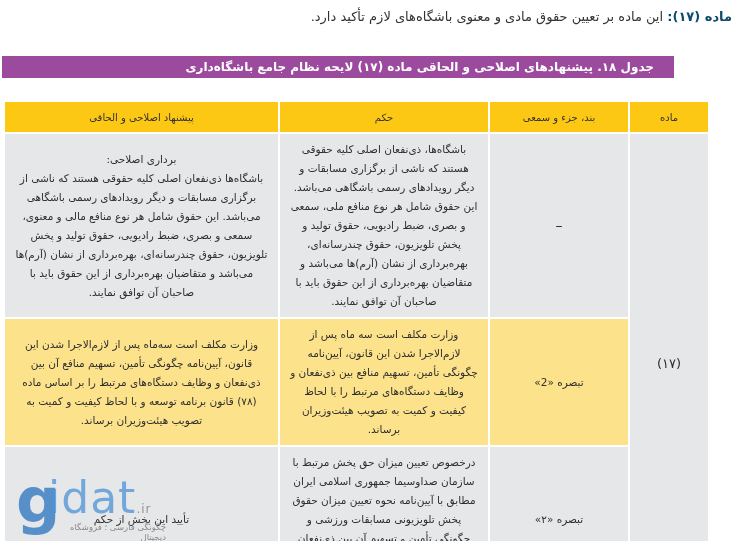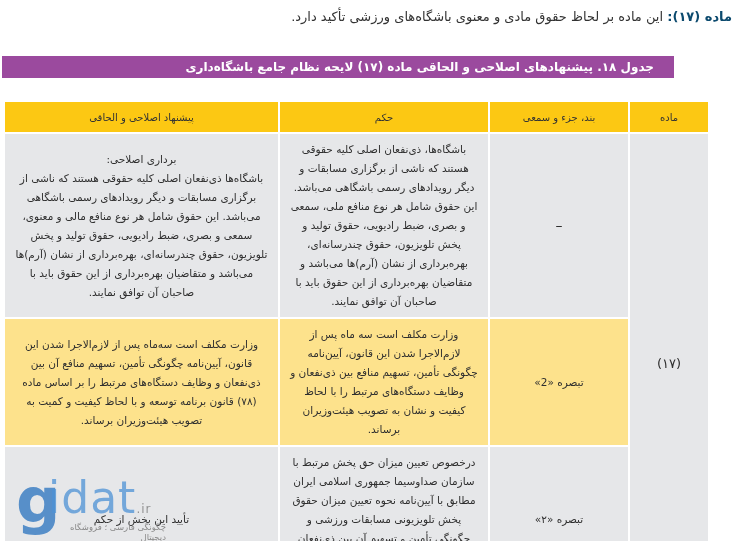--- a/index.html
+++ b/index.html
@@ -46,21 +46,21 @@
   }
   .wm-ir { font-size:12px; color:#777; }
   .wm-tag {
     position:absolute; left:32px; top:52px; font-size:8.5px; color:#8a8a8a; direction:rtl;
   }
 </style>
 </head>
 <body>
 
 <div class="intro">
-  <b>ماده (۱۷):</b><span> این ماده بر لحاظ حقوق مادی و معنوی باشگاه‌های ورزشی تأکید دارد.</span>
+  <b>ماده (۱۷):</b><span> این ماده بر تعیین حقوق مادی و معنوی باشگاه‌های لازم تأکید دارد.</span>
 </div>
 
 <div class="caption-bar">جدول ۱۸. پیشنهادهای اصلاحی و الحاقی ماده (۱۷) لایحه نظام جامع باشگاه‌داری</div>
 
 <table class="grid">
   <colgroup>
     <col style="width:80px">
     <col style="width:140px">
     <col style="width:210px">
     <col style="width:275px">
@@ -78,21 +78,21 @@
       <td rowspan="3" style="font-size:13px;">(۱۷)</td>
       <td style="font-size:14px;">–</td>
       <td>باشگاه‌ها، ذی‌نفعان اصلی کلیه حقوقی هستند که ناشی از برگزاری مسابقات و دیگر رویدادهای رسمی باشگاهی می‌باشد. این حقوق شامل هر نوع منافع ملی، سمعی و بصری، ضبط رادیویی، حقوق تولید و پخش تلویزیون، حقوق چندرسانه‌ای، بهره‌برداری از نشان (آرم)ها می‌باشد و متقاضیان بهره‌برداری از این حقوق باید با صاحبان آن توافق نمایند.</td>
       <td>
         <div>برداری اصلاحی:</div>
         <div>باشگاه‌ها ذی‌نفعان اصلی کلیه حقوقی هستند که ناشی از برگزاری مسابقات و دیگر رویدادهای رسمی باشگاهی می‌باشد. این حقوق شامل هر نوع منافع مالی و معنوی، سمعی و بصری، ضبط رادیویی، حقوق تولید و پخش تلویزیون، حقوق چندرسانه‌ای، بهره‌برداری از نشان (آرم)ها می‌باشد و متقاضیان بهره‌برداری از این حقوق باید با صاحبان آن توافق نمایند.</div>
       </td>
     </tr>
     <tr style="height:106px">
       <td class="yellow">تبصره «2»</td>
-      <td class="yellow">وزارت مکلف است سه ماه پس از لازم‌الاجرا شدن این قانون، آیین‌نامه چگونگی تأمین، تسهیم منافع بین ذی‌نفعان و وظایف دستگاه‌های مرتبط را با لحاظ کیفیت و نشان به تصویب هیئت‌وزیران برساند.</td>
+      <td class="yellow">وزارت مکلف است سه ماه پس از لازم‌الاجرا شدن این قانون، آیین‌نامه چگونگی تأمین، تسهیم منافع بین ذی‌نفعان و وظایف دستگاه‌های مرتبط را با لحاظ کیفیت و کمیت به تصویب هیئت‌وزیران برساند.</td>
       <td class="yellow">وزارت مکلف است سه‌ماه پس از لازم‌الاجرا شدن این قانون، آیین‌نامه چگونگی تأمین، تسهیم منافع آن بین ذی‌نفعان و وظایف دستگاه‌های مرتبط را بر اساس ماده (۷۸) قانون برنامه توسعه و با لحاظ کیفیت و کمیت به تصویب هیئت‌وزیران برساند.</td>
     </tr>
     <tr style="height:145px">
       <td>تبصره «۲»</td>
       <td>درخصوص تعیین میزان حق پخش مرتبط با سازمان صداوسیما جمهوری اسلامی ایران مطابق با آیین‌نامه نحوه تعیین میزان حقوق پخش تلویزیونی مسابقات ورزشی و چگونگی تأمین و تسهیم آن بین ذی‌نفعان (موضوع بند «الف» ماده (۷۸) قانون برنامه پنج‌ساله هفتم پیشرفت) اقدام می‌شود.</td>
       <td>تأیید این بخش از حکم</td>
     </tr>
   </tbody>
 </table>
 

